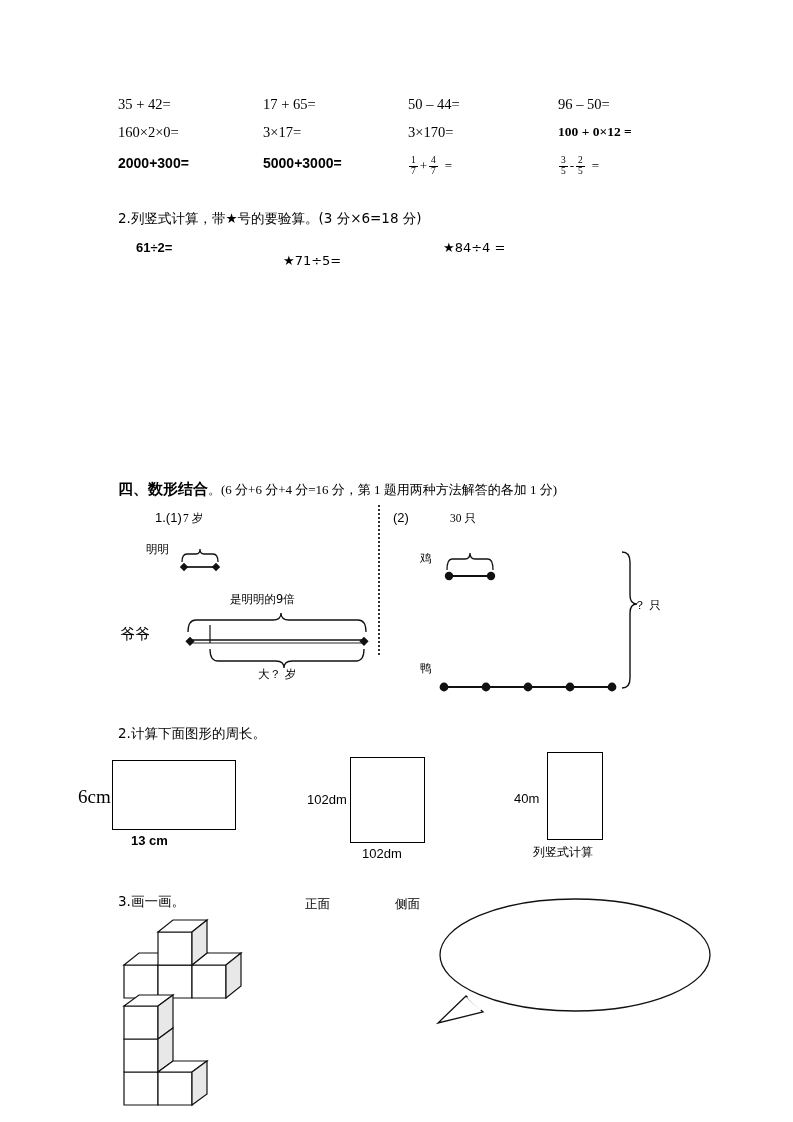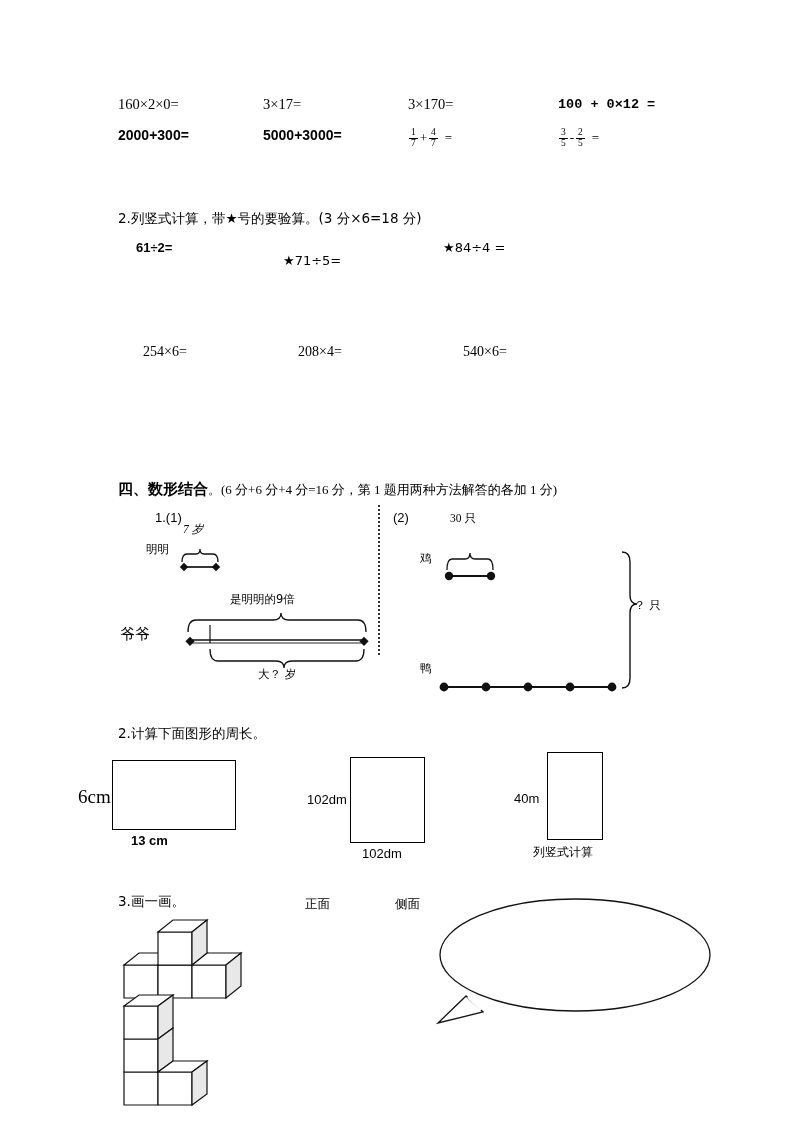--- a/index.html
+++ b/index.html
@@ -30,21 +30,21 @@
   .calc-cell {
     font-size: 14.5px;
     font-family: "Liberation Serif", serif;
     white-space: nowrap;
   }
   .calc-cell.c1 { width: 145px; }
   .calc-cell.c2 { width: 145px; }
   .calc-cell.c3 { width: 150px; }
   .calc-cell.c4 { width: 130px; }
   .row1 .calc-cell { font-family: "Liberation Serif", serif; }
-  .bold-c { font-family: Liberation Mono, monospace; font-weight: bold; font-size: 13.5px; }
+  .bold-c { font-family: Liberation Serif, serif; font-weight: bold; font-size: 13.5px; }
   .row3 { height: 34px; }
   .row3 .calc-cell.c1, .row3 .calc-cell.c2 {
     font-family: "Liberation Sans", sans-serif;
     font-weight: bold;
     font-size: 14px;
   }
   .frac-wrap { display: inline-flex; align-items: center; font-size: 14px; }
   .frac {
     display: inline-flex;
     flex-direction: column;
@@ -151,20 +151,26 @@
     pointer-events: none;
   }
 </style>
 </head>
 <body>
 
 <div class="page">
 
   <div class="calc-grid">
 
+    <div class="calc-row row1">
+      <div class="calc-cell c1">35 + 42=</div>
+      <div class="calc-cell c2">17 + 65=</div>
+      <div class="calc-cell c3">50 – 44=</div>
+      <div class="calc-cell c4">96 – 50=</div>
+    </div>
 
     <div class="calc-row row2">
       <div class="calc-cell c1">160×2×0=</div>
       <div class="calc-cell c2">3×17=</div>
       <div class="calc-cell c3">3×170=</div>
       <div class="calc-cell c4 bold-c">100 + 0×12 =</div>
     </div>
 
     <div class="calc-row row3">
       <div class="calc-cell c1">2000+300=</div>
@@ -201,32 +207,27 @@
   </div>
 
   <div class="q-head q2-head cn">2.列竖式计算，带★号的要验算。(3 分×6=18 分)</div>
 
   <div class="q2-row">
     <div class="it it1">61÷2=</div>
     <div class="it it2 star">★71÷5=</div>
     <div class="it it3 star">★84÷4 =</div>
   </div>
 
-  <div class="q2-row2">
-    <div class="it it1">254×6=</div>
-    <div class="it it2">208×4=</div>
-    <div class="it it3">540×6=</div>
-  </div>
 
   <div class="sec4">
     <span class="big cn">四、数形结合</span><span class="tail cn">。(6 分+6 分+4 分=16 分，第 1 题用两种方法解答的各加 1 分)</span>
   </div>
 
   <div class="lbl lbl-sans" style="left:122px; top:510px;margin-left:33px;">1.(1)</div>
-  <div class="lbl lbl-serif" style="left:183px; top:522px; font-size:11.5px;font-style:italic;">7 岁</div>
+  <div class="lbl lbl-serif" style="left:183px; top:511px; font-size:11.5px;">7 岁</div>
   <div class="lbl cn" style="left:146px; top:542px; font-size:11.5px;">明明</div>
   <div class="lbl cn" style="left:230px; top:592px; font-size:11.5px;">是明明的9倍</div>
   <div class="lbl cn" style="left:120px; top:625px; font-size:15px;">爷爷</div>
   <div class="lbl cn" style="left:258px; top:667px; font-size:11.5px;">大？ 岁</div>
 
   <div class="divider"></div>
 
   <div class="lbl lbl-sans" style="left:393px; top:510px;">(2)</div>
   <div class="lbl lbl-serif" style="left:450px; top:511px; font-size:11.5px;">30 只</div>
   <div class="lbl cn" style="left:420px; top:551px; font-size:11.5px;">鸡</div>

